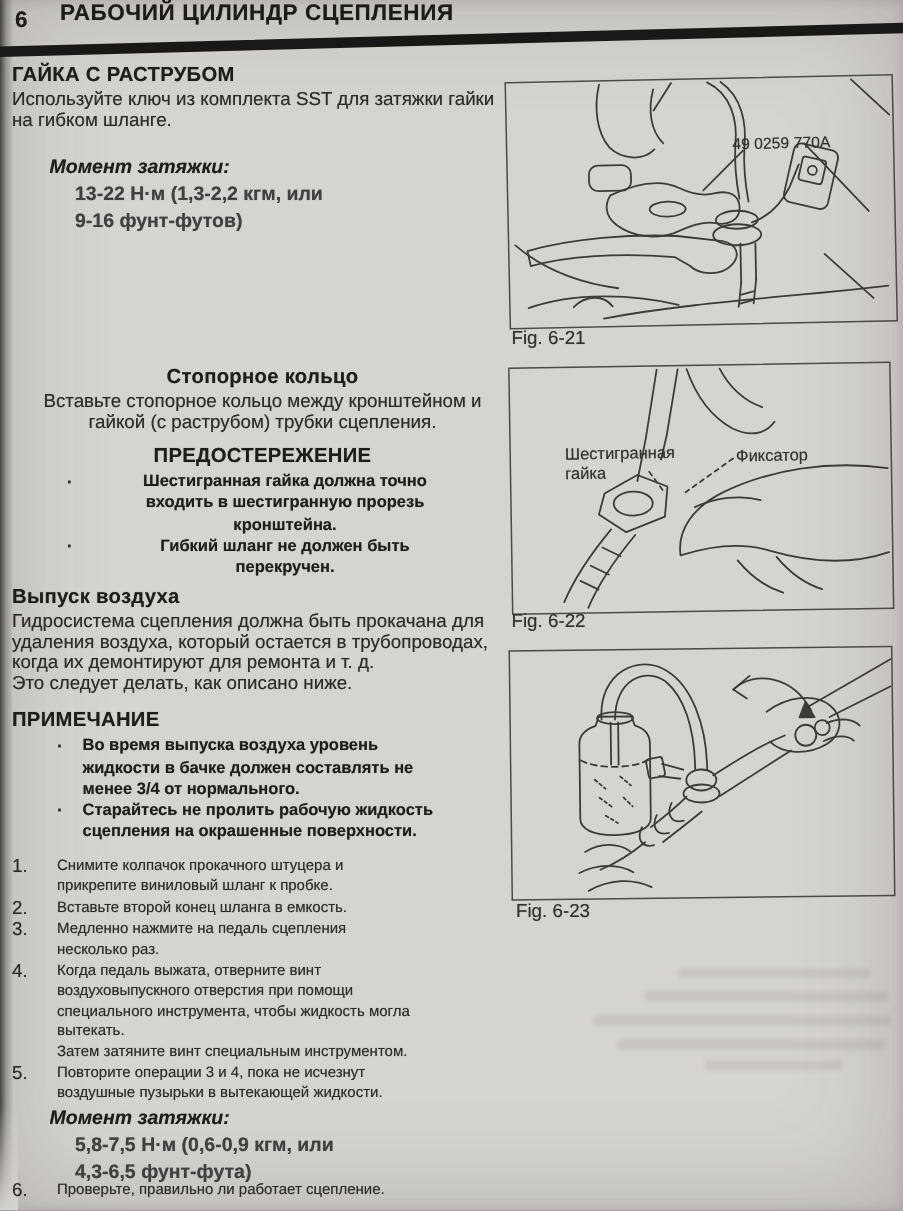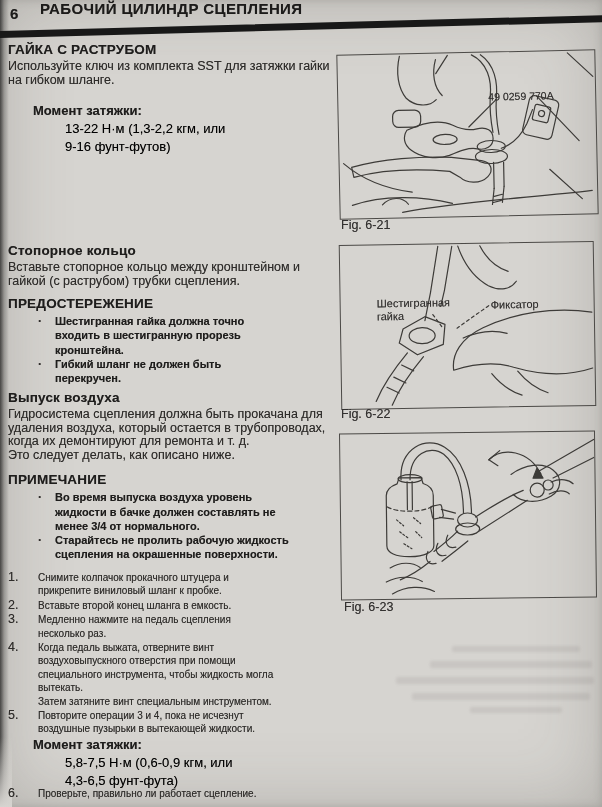--- a/index.html
+++ b/index.html
@@ -14,28 +14,28 @@
   .gutter{position:absolute;left:0;top:0;width:9px;height:100%;
     background:linear-gradient(to right, rgba(22,22,22,.70), rgba(22,22,22,.25) 45%, rgba(22,22,22,0));
   }
   .gutter-fade{position:absolute;left:0;bottom:0;width:12px;height:70px;
     background:linear-gradient(to top, #d6d4d0, rgba(214,212,208,0));}
   .hdr-num{position:absolute;left:10px;top:5px;font-size:15px;font-weight:bold;color:#1c1b1a;}
   .hdr-title{position:absolute;left:40px;top:0;font-size:15px;font-weight:bold;letter-spacing:.4px;color:#1c1b1a;}
   .rule{position:absolute;left:-2px;top:31px;width:610px;height:7px;background:#181818;
     transform:rotate(-1.5deg);transform-origin:left top;border-radius:2px;}
   .col{position:absolute;left:8px;width:334px;}
-  .ga{top:42px;} .gb{top:243px;} .gc{top:390px;} .gd{top:571px;} .gf{top:787px;}
+  .ga{top:42px;} .gb{top:243px;text-align:center;} .gc{top:390px;} .gd{top:571px;} .gf{top:787px;}
   .ge{position:absolute;left:33px;top:736px;}
   h2{margin:0 0 3px 0;font-size:13.5px;font-weight:bold;color:#1e1d1c;letter-spacing:.2px;}
   .body{margin:0;font-size:12.5px;line-height:13.6px;}
   .preline{white-space:pre-line;}
   .torque{margin:15px 0 0 25px;}
-  .tq-label{font-size:13px;font-weight:bold;line-height:18px;color:#1e1d1c;}
-  .tq-line{font-size:13px;font-weight:normal;line-height:18px;margin-left:32px;color:#000000;}
+  .tq-label{font-size:13px;font-weight:bold;line-height:18px;color:#1e1d1c;font-style:italic;}
+  .tq-line{font-size:13px;font-weight:bold;line-height:18px;margin-left:17px;color:#404040;}
   .cau-head{margin-top:8px;}
   .note-head{margin-top:10px;}
   .bullet{display:flex;margin-left:30px;}
   .dot{width:17px;font-weight:bold;font-size:12px;line-height:14.2px;flex:none;}
   .btext{font-size:11px;font-weight:bold;line-height:14.2px;color:#1e1d1c;width:270px;}
   .step{display:flex;margin-bottom:1px;}
   .sno{width:30px;flex:none;font-size:12.5px;line-height:13.4px;}
   .stext{flex:1;font-size:10px;line-height:13.4px;}
   .figbox{position:absolute;border:1.4px solid #4c4a47;}
   .fb1{left:338px;top:52px;width:257px;height:163px;transform:rotate(-1.2deg);}

